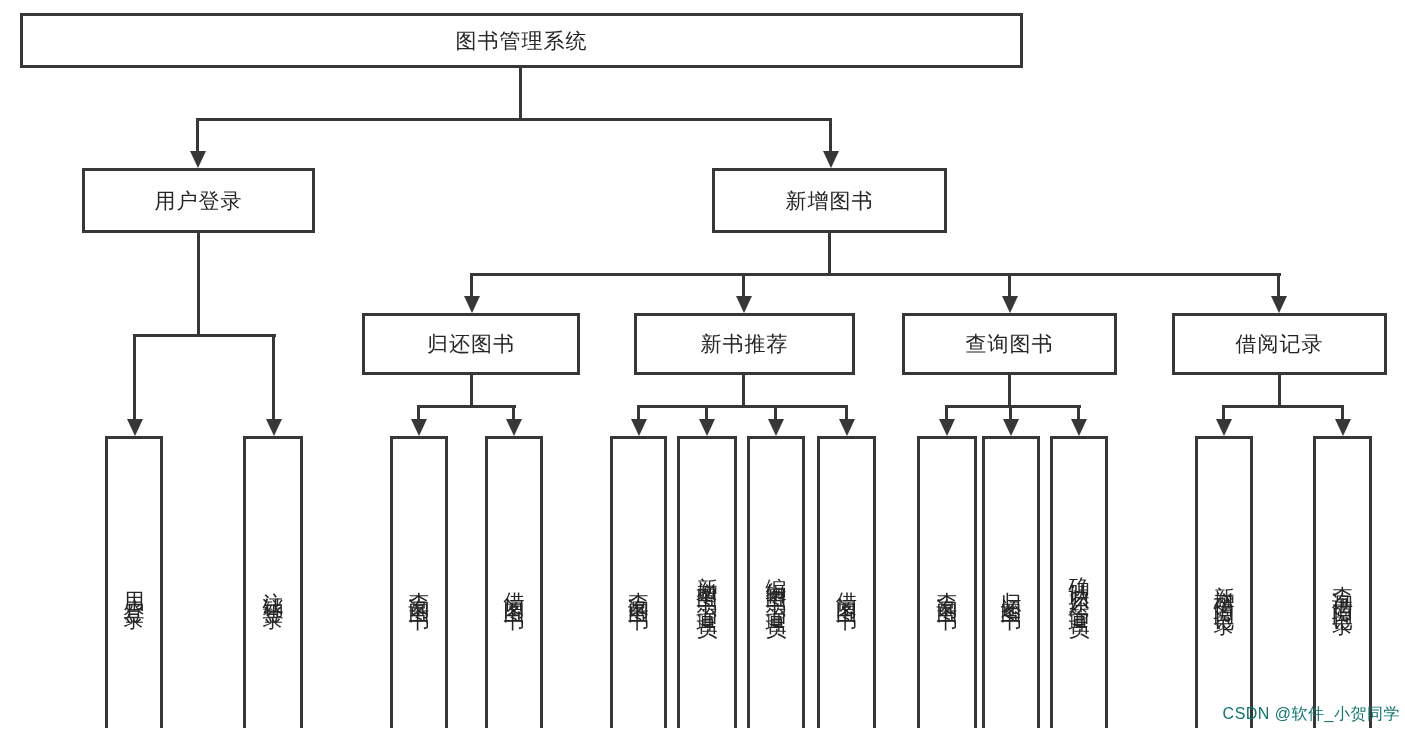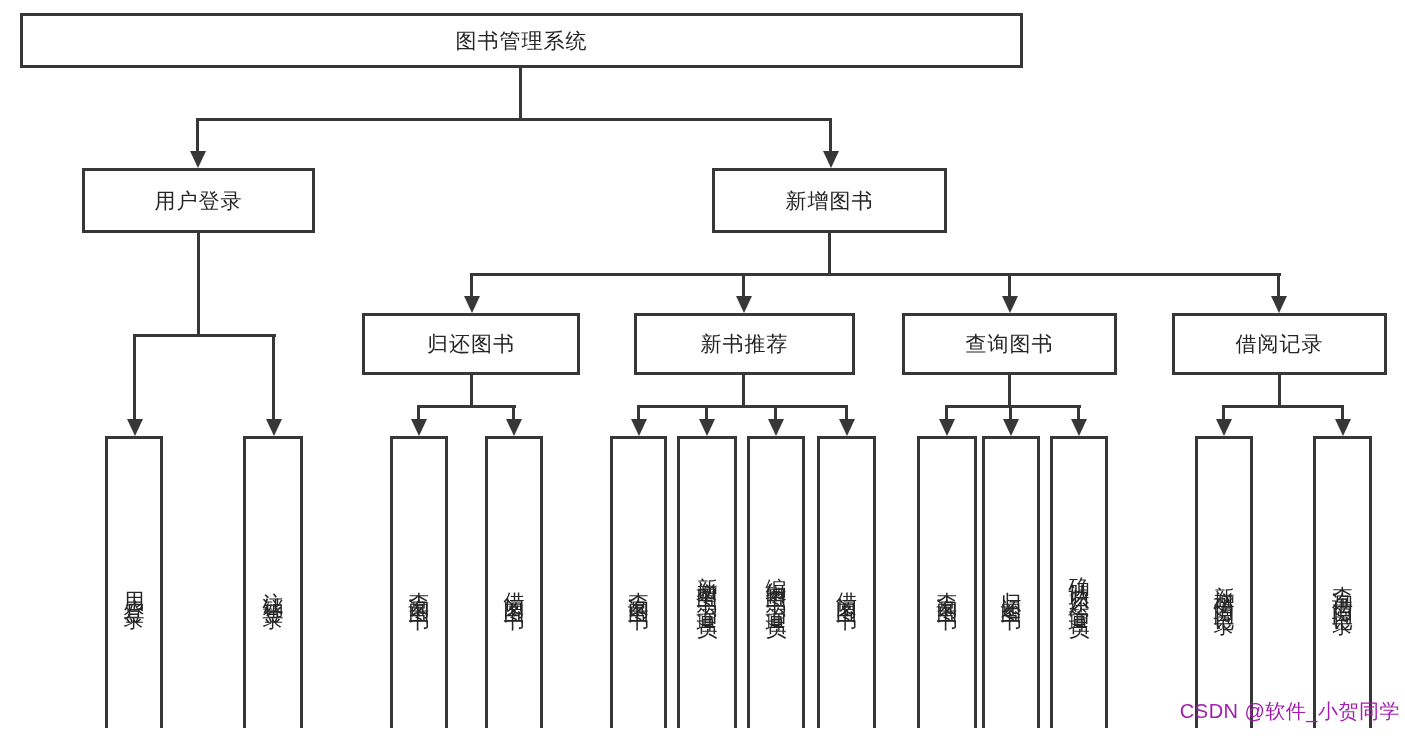--- a/index.html
+++ b/index.html
@@ -25,21 +25,21 @@
   .vline { position:absolute; width:3px; background:#373737; }
   .hline { position:absolute; height:3px; background:#373737; }
   .arrow { position:absolute; width:3px; background:#373737; }
   .arrow::after {
     content:""; position:absolute; left:-6.5px; bottom:-17px;
     border:8px solid transparent; border-bottom:0;
     border-top:17px solid #373737;
   }
   .watermark {
     position:absolute; right:5px; bottom:3px; z-index:5;
-    font-size:20px; color:#a21caf; letter-spacing:0.5px; white-space:nowrap;
+    font-size:16px; color:#0f766e; letter-spacing:0.5px; white-space:nowrap;
   }
 </style>
 </head>
 <body>
 
 <div class="stage">
 
   <div class="hbox" style="left:20px;top:13px;width:1003px;height:55px">
     <span>图书管理系统</span>
   </div>

